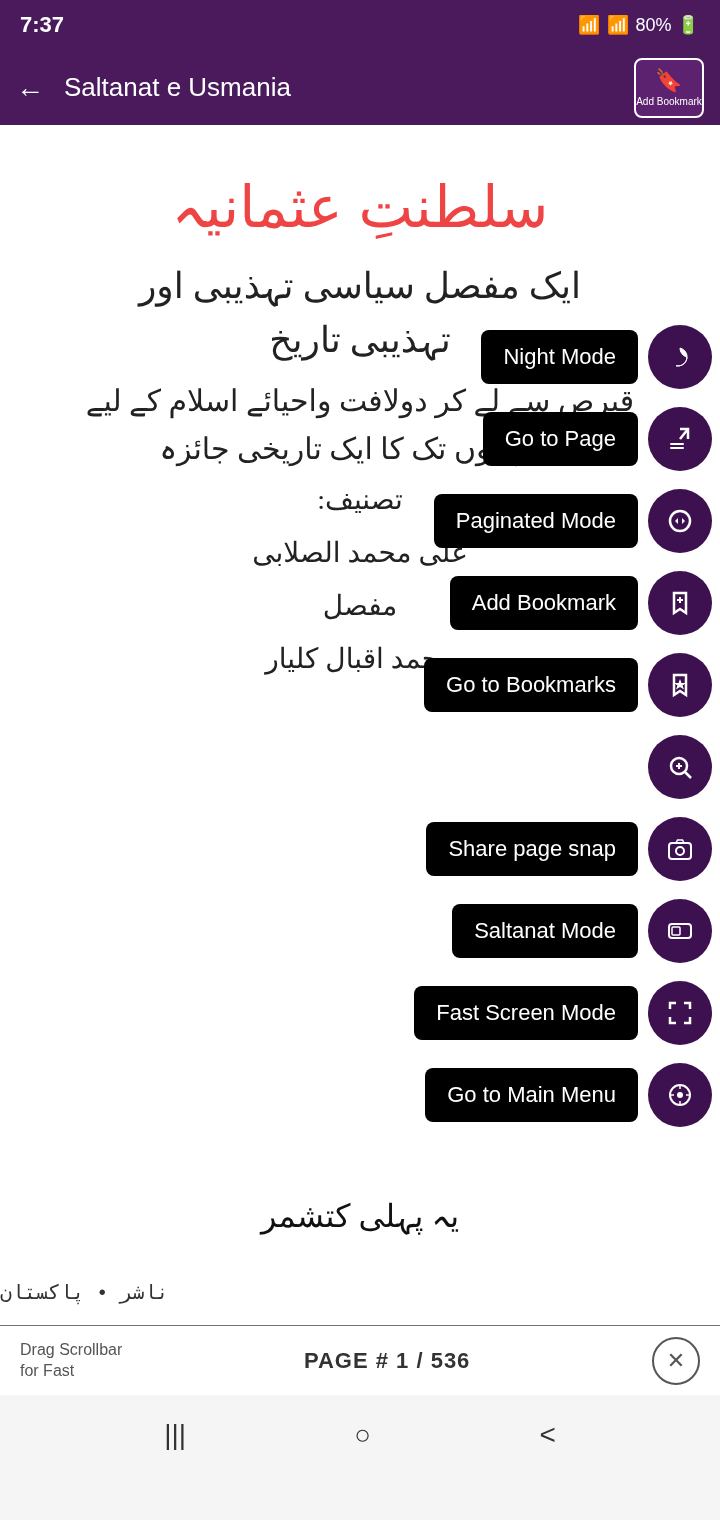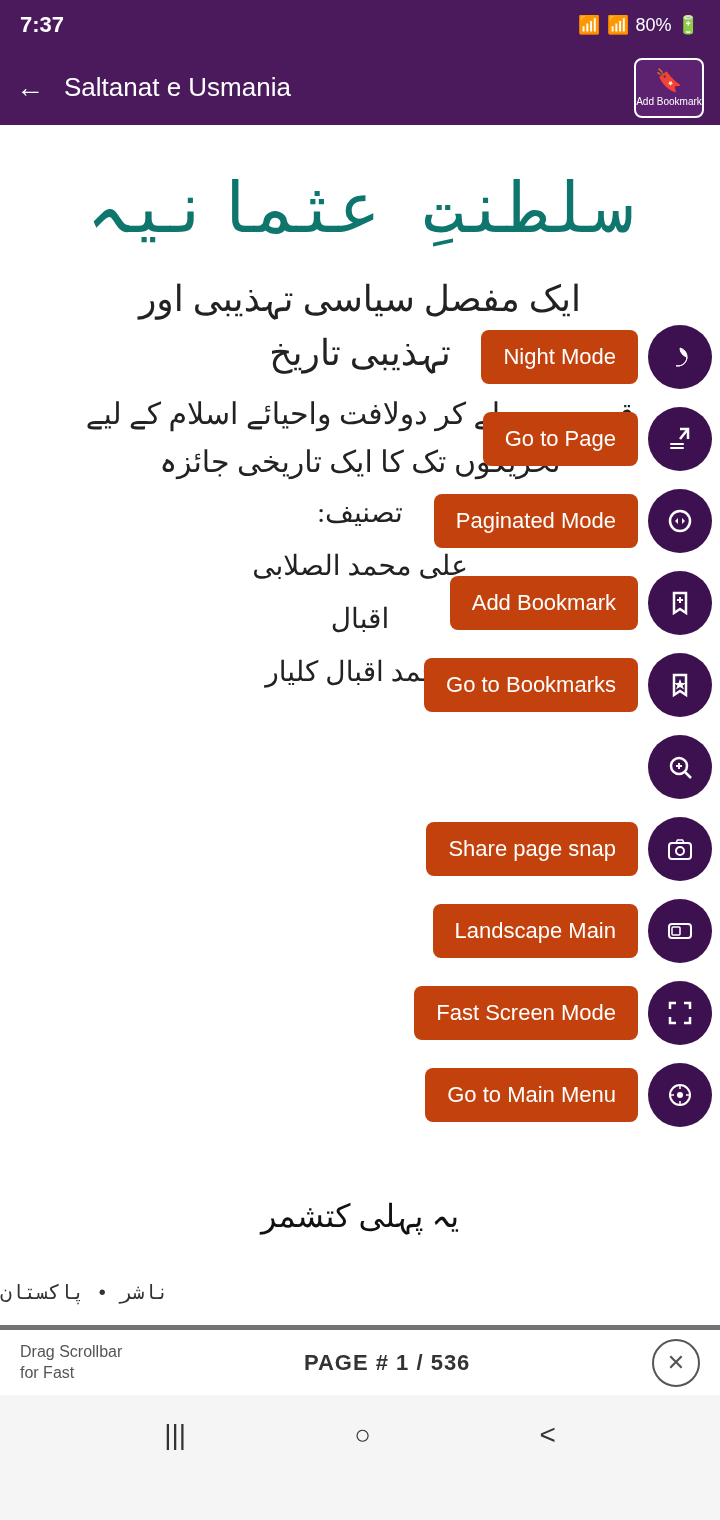--- a/index.html
+++ b/index.html
@@ -81,27 +81,27 @@
     .main-content {
       background: white;
       min-height: 1270px;
       position: relative;
       overflow: hidden;
     }
 
     
     .urdu-title {
       text-align: center;
-      font-size: 70px;
+      font-size: 58px;
       padding-top: 30px;
       padding-bottom: 10px;
-      font-family: Liberation Mono, monospace;
+      font-family: Liberation Sans, sans-serif;
       direction: rtl;
       line-height: 1.1;
-      color: #0f766e;
+      color: #ef4444;
     }
 
     .urdu-subtitle {
       text-align: center;
       font-size: 36px;
       direction: rtl;
       font-family: serif;
       color: #222;
       line-height: 1.5;
       padding: 10px 30px;
@@ -139,21 +139,21 @@
     }
 
     .menu-row {
       display: flex;
       align-items: center;
       justify-content: flex-end;
       margin-bottom: 18px;
     }
 
     .menu-label {
-      background: #c2410c;
+      background: #000000;
       color: white;
       padding: 14px 22px;
       font-size: 22px;
       border-radius: 8px;
       cursor: pointer;
       white-space: nowrap;
       margin-right: 10px;
     }
 
     .menu-icon-btn {
@@ -172,21 +172,21 @@
     }
 
     
     .bottom-bar {
       position: absolute;
       bottom: 0;
       left: 0;
       right: 0;
       height: 70px;
       background: white;
-      border-top: 5px solid #737373;
+      border-top: 1px solid #737373;
       display: flex;
       align-items: center;
       justify-content: space-between;
       padding: 0 20px;
     }
 
     .drag-scroll-label {
       font-size: 16px;
       color: #555;
       line-height: 1.3;
@@ -265,21 +265,21 @@
     </div>
 
     <div class="urdu-body">
       <div>قبرص سے لے کر دولافت واحیائے اسلام کے لیے</div>
       <div>تحریکوں تک کا ایک تاریخی جائزہ</div>
     </div>
 
     <div class="urdu-author">تصنیف:</div>
     <div class="urdu-author">علی محمد الصلابی</div>
 
-    <div class="urdu-author">اقبال</div>
+    <div class="urdu-author">مفصل</div>
     <div class="urdu-author">محمد اقبال کلیار</div>
 
     <div style="position:absolute; bottom:160px; left:0; right:0; text-align:center; direction:rtl; font-size:32px; font-family:serif; color:#111;">یہ پہلی کتشمر</div>
     <div style="position:absolute; bottom:90px; left:0; right:0; text-align:left; direction:rtl; font-size:20px; font-family:Liberation Mono, monospace; color:#333;">ناشر • پاکستان</div>
   </div>
 
   <div class="menu-overlay">
     
   </div>
 
@@ -346,21 +346,21 @@
         <div class="menu-label">Share page snap</div>
         <div class="menu-icon-btn">
           <svg width="28" height="28" viewBox="0 0 28 28">
             <rect x="3" y="8" width="22" height="16" rx="3" fill="none" stroke="white" stroke-width="2"></rect>
             <circle cx="14" cy="16" r="4" fill="none" stroke="white" stroke-width="2"></circle>
             <path d="M10 8l1.5-3h5L18 8" fill="none" stroke="white" stroke-width="1.5"></path>
           </svg>
         </div>
       </div>
       <div class="menu-row">
-        <div class="menu-label">Landscape Main</div>
+        <div class="menu-label">Saltanat Mode</div>
         <div class="menu-icon-btn">
           <svg width="28" height="28" viewBox="0 0 28 28">
             <rect x="3" y="7" width="22" height="14" rx="3" fill="none" stroke="white" stroke-width="2"></rect>
             <rect x="6" y="10" width="8" height="8" rx="1" fill="none" stroke="white" stroke-width="1.5"></rect>
           </svg>
         </div>
       </div>
       <div class="menu-row">
         <div class="menu-label">Fast Screen Mode</div>
         <div class="menu-icon-btn">

